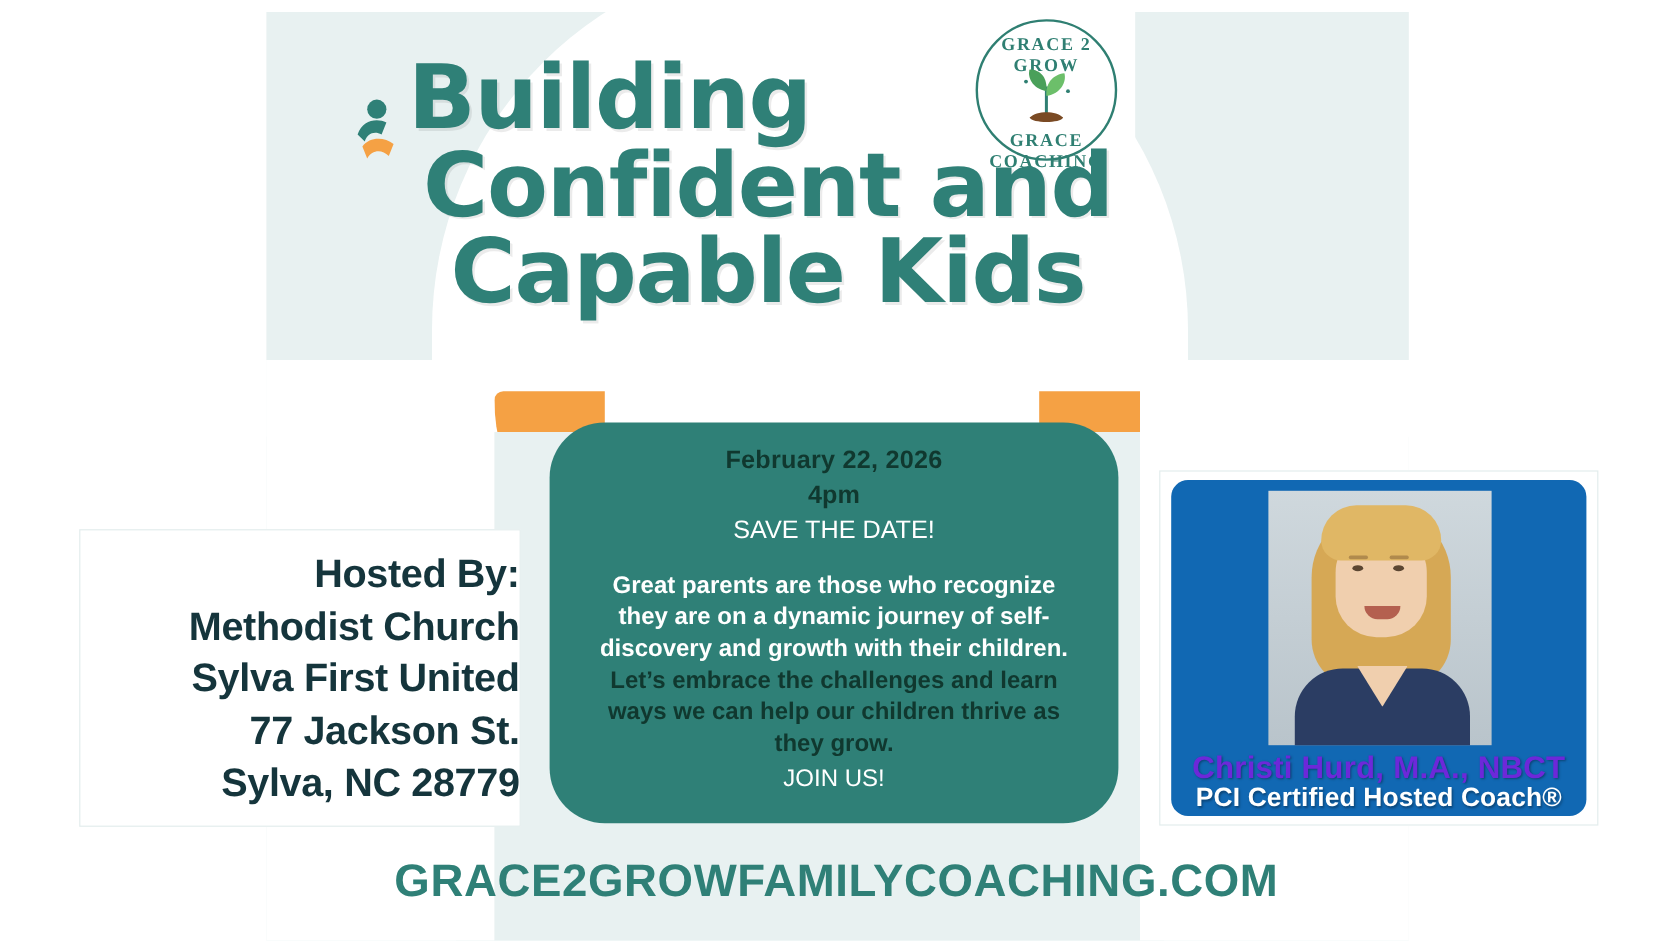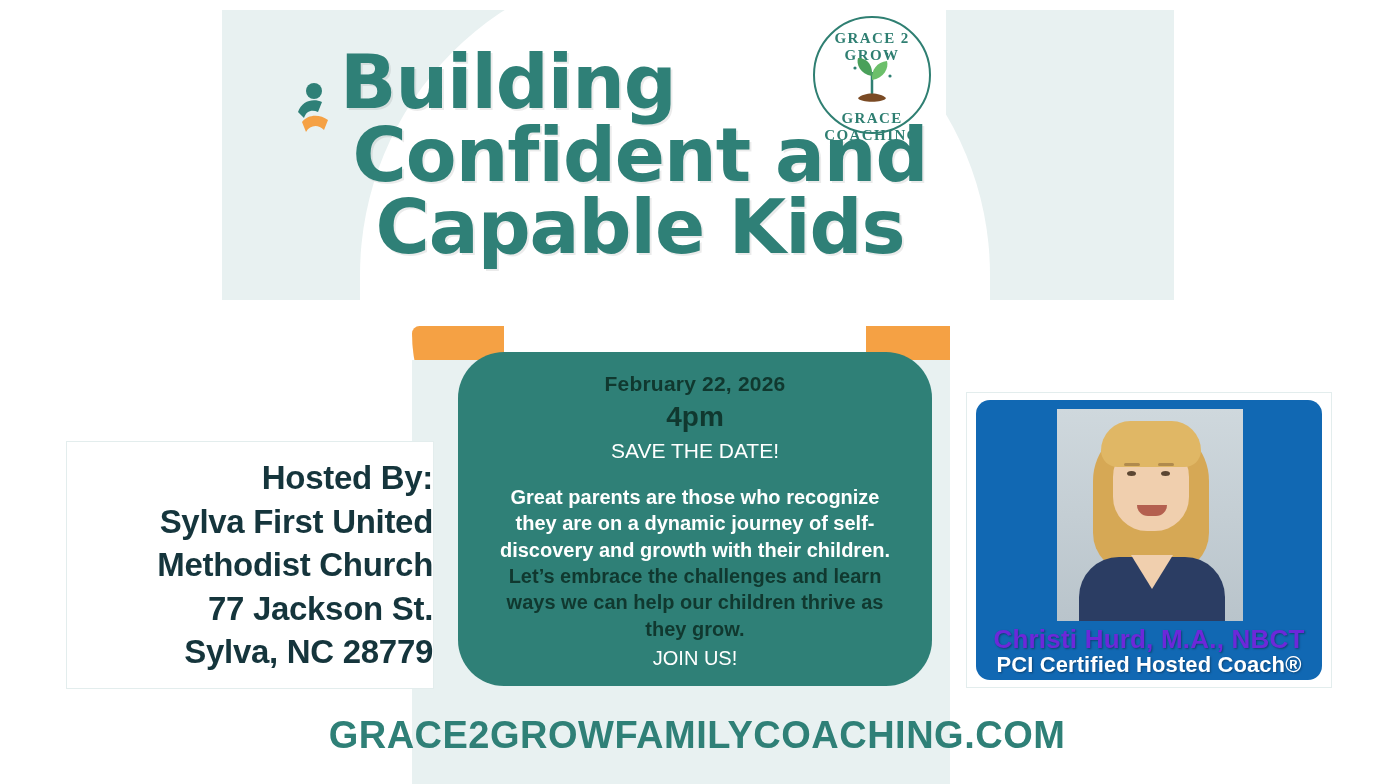--- a/index.html
+++ b/index.html
@@ -149,21 +149,21 @@
     text-align: center;
   }
   #info-card .date {
     font-size: 21px;
     font-weight: bold;
     color: #10382f;
     line-height: 1.38;
     letter-spacing: 0.2px;
   }
   #info-card .time {
-    font-size: 28px;
+    font-size: 21px;
     font-weight: bold;
     color: #10382f;
     line-height: 1.3;
   }
   #info-card .save {
     font-size: 21px;
     color: #ffffff;
     line-height: 1.5;
     margin-bottom: 17px;
   }
@@ -360,22 +360,22 @@
     <div class="date">February 22, 2026</div>
     <div class="time">4pm</div>
     <div class="save">SAVE THE DATE!</div>
     <div class="body">Great parents are those who recognize they are on a dynamic journey of self-discovery and growth with their children.</div>
     <div class="body2">Let’s embrace the challenges and learn ways we can help our children thrive as they grow.</div>
     <div class="join">JOIN US!</div>
   </div>
 
   <div id="hosted">
     <div>Hosted By:</div>
+    <div>Methodist Church</div>
     <div>Sylva First United</div>
-    <div>Methodist Church</div>
     <div>77 Jackson St.</div>
     <div>Sylva, NC 28779</div>
   </div>
 
   <div id="speaker-card"></div>
   <div id="speaker-inner"></div>
   <div id="speaker-photo">
     <div class="p-hair-back"></div>
     <div class="p-face"></div>
     <div class="p-hair-front"></div>

